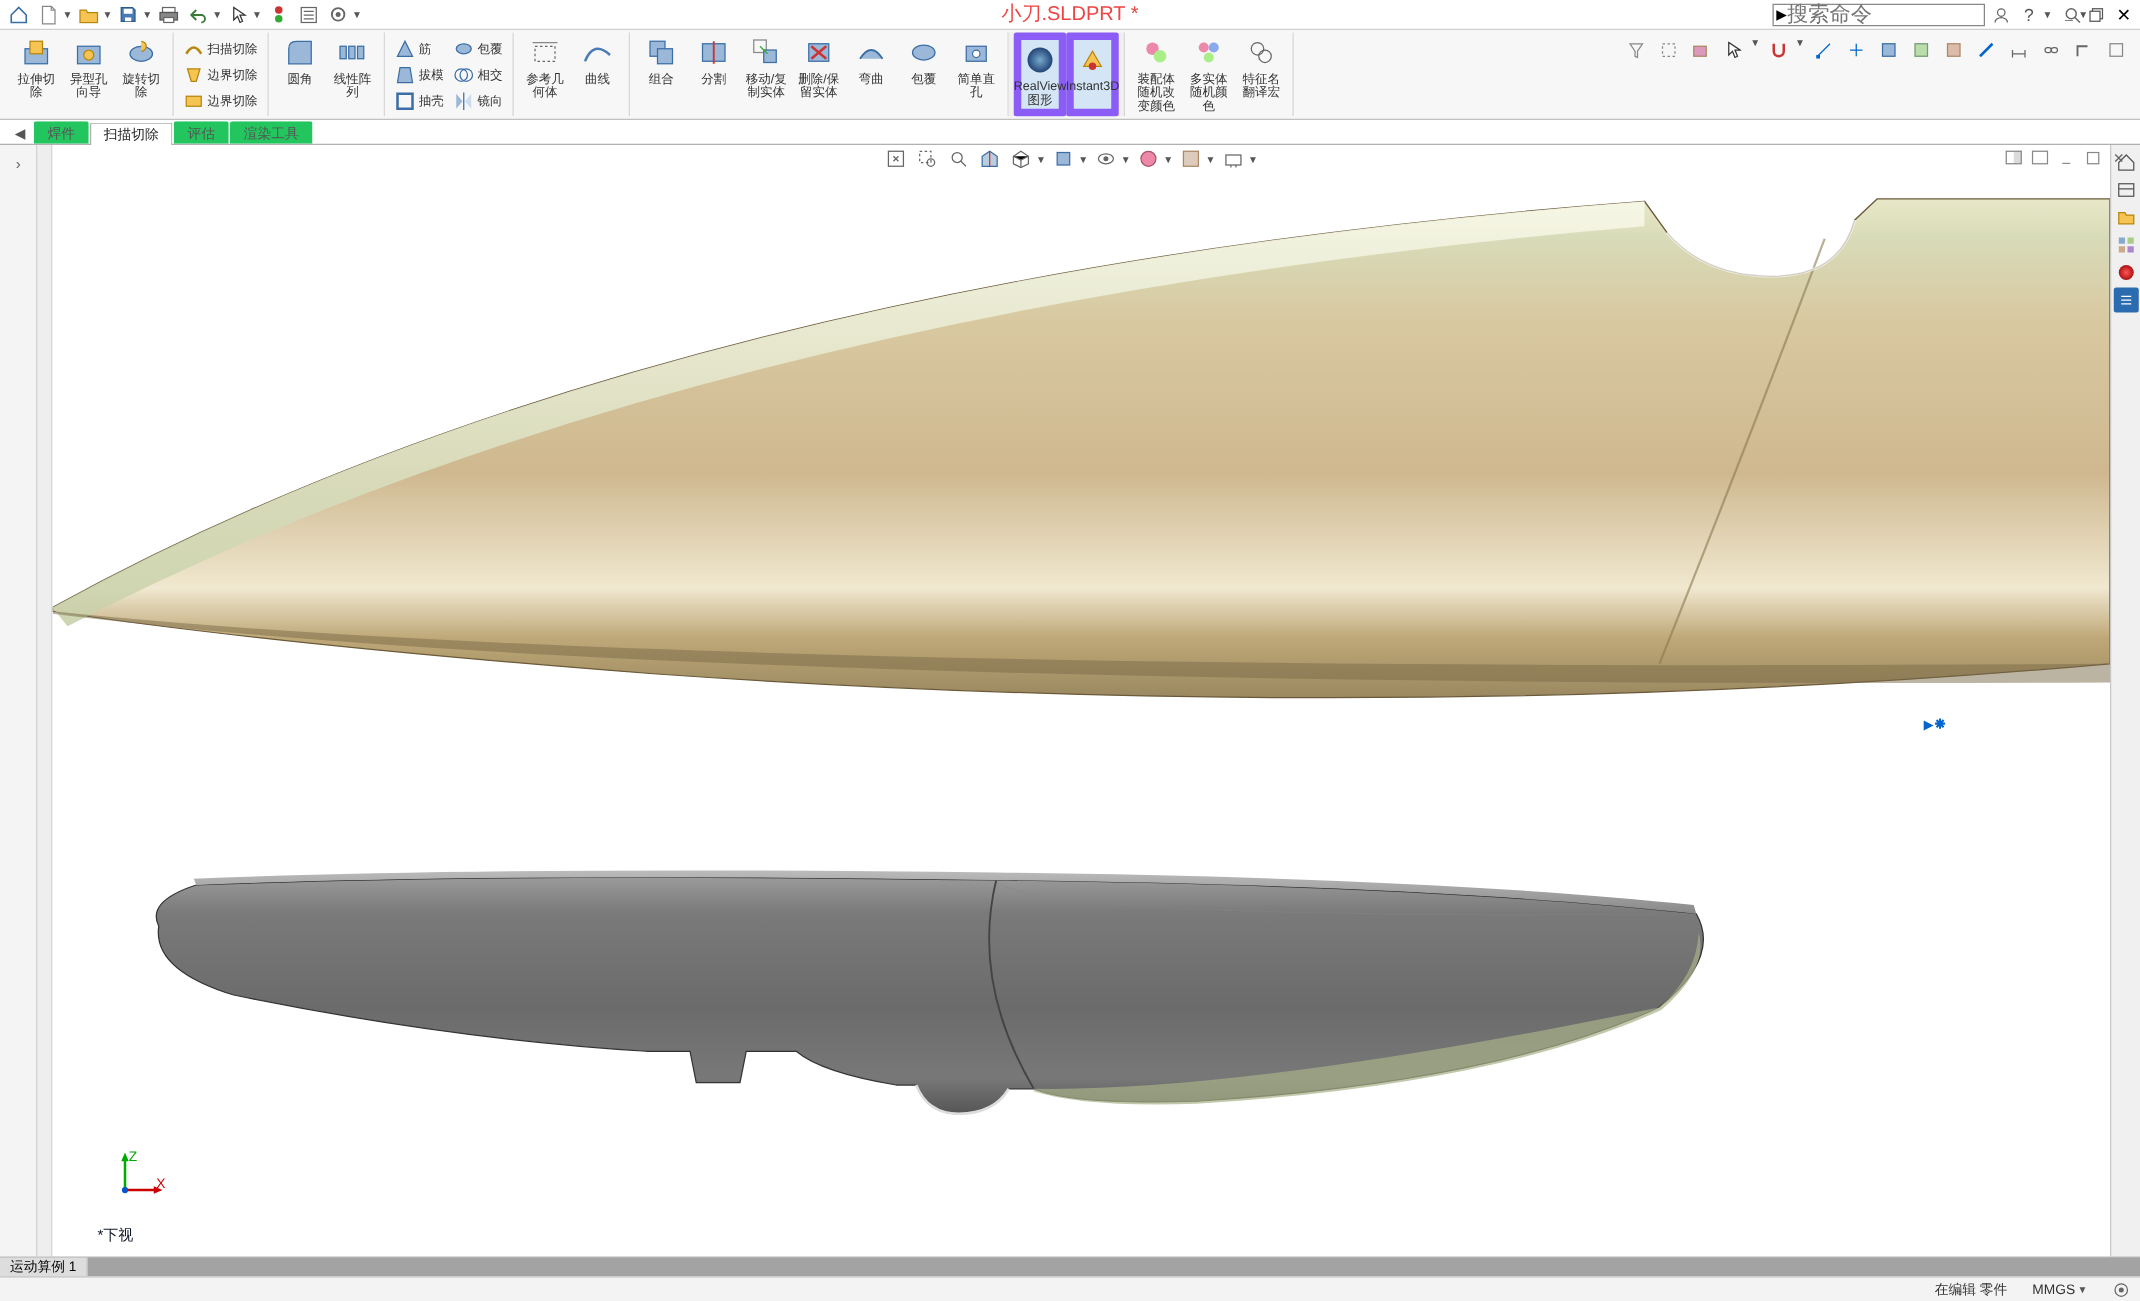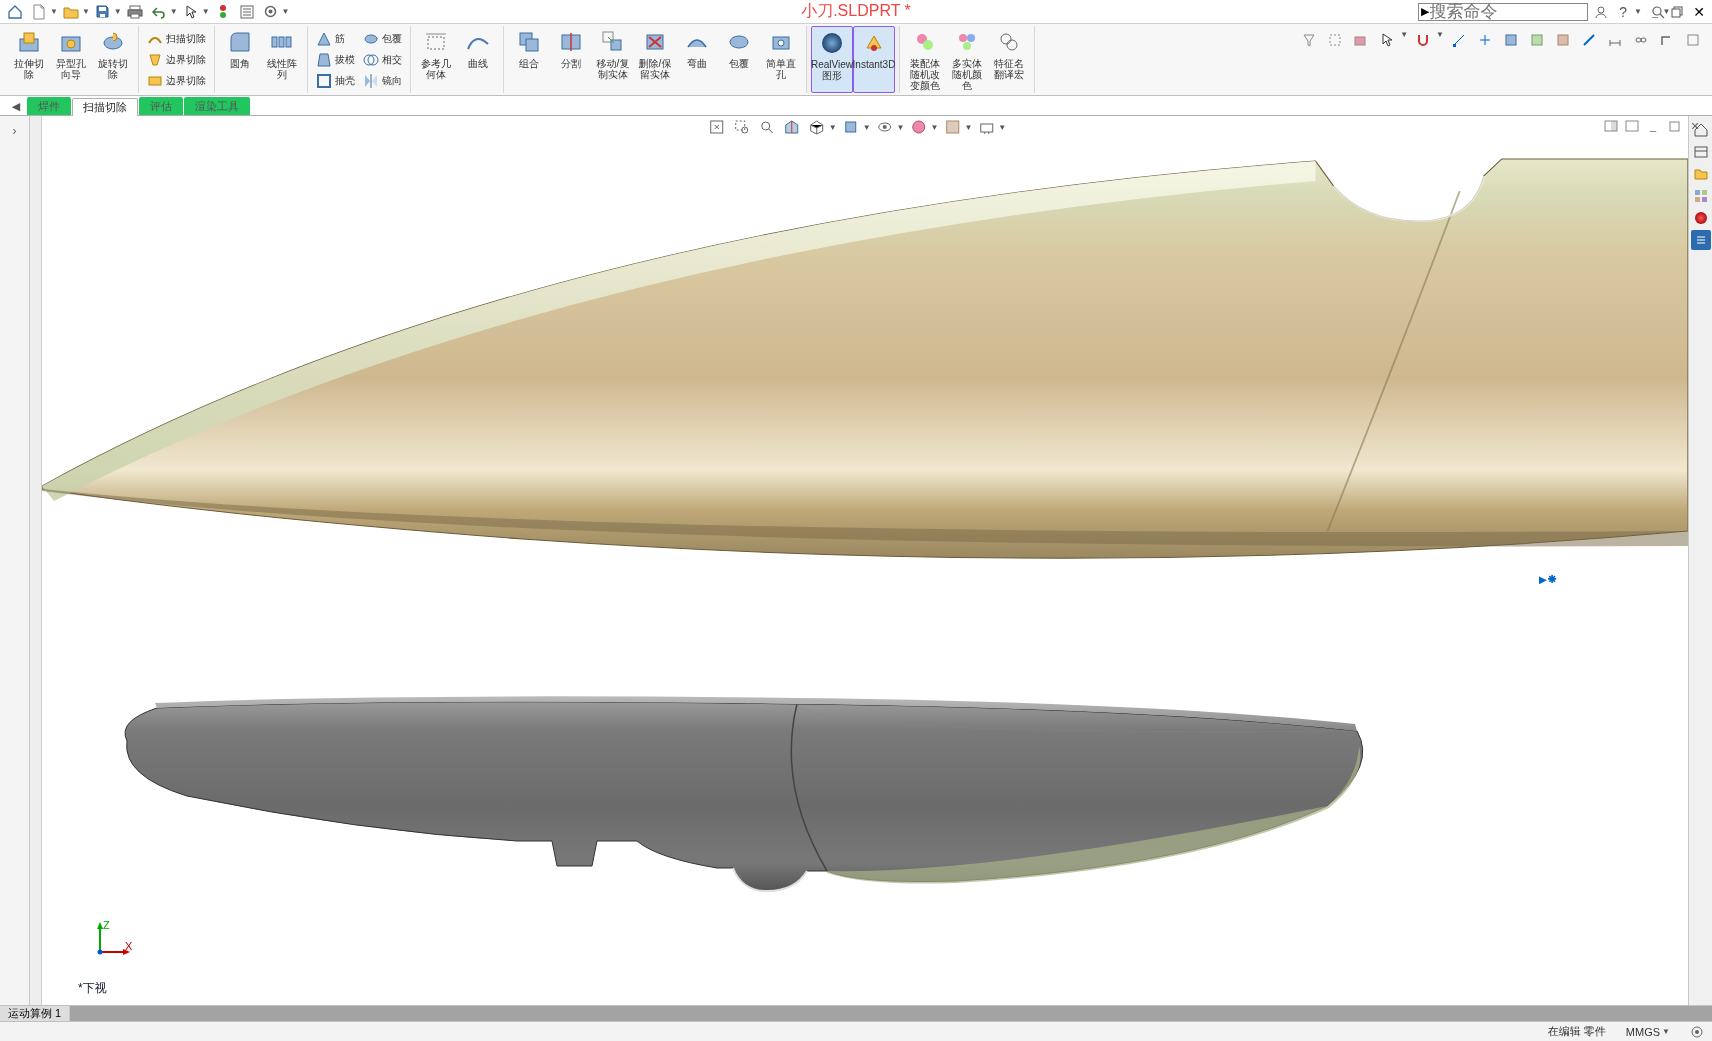--- a/index.html
+++ b/index.html
@@ -13,21 +13,21 @@
 .search-box .mag{width:14px;height:14px;display:flex;align-items:center;justify-content:center}
 .search-box input{border:none;outline:none;flex:1;font-size:17px;background:transparent}
 .winbtn{width:18px;height:18px;display:flex;align-items:center;justify-content:center;cursor:pointer}
 .dd{font-size:8px;color:#555;margin-left:-2px}
 
 .ribbon{height:72px;background:#f7f7f7;border-bottom:1px solid #c0c0c0;display:flex;align-items:stretch;padding:2px 4px;gap:0}
 .rgroup{display:flex;align-items:flex-start;border-right:1px solid #d8d8d8;padding:0 4px;height:100%}
 .rbtn-lg{width:42px;display:flex;flex-direction:column;align-items:center;justify-content:flex-start;padding-top:2px;gap:2px;border-radius:2px;cursor:pointer;height:100%}
 .rbtn-lg .ico{width:28px;height:28px;display:flex;align-items:center;justify-content:center}
 .rbtn-lg .lbl{font-size:10px;text-align:center;line-height:11px;color:#333;white-space:pre-line}
-.rbtn-lg.active{background:#d4e6f5;border:1px solid #8b5cf6}
+.rbtn-lg.active{background:#d4e6f5;border:6px solid #8b5cf6}
 .rcol{display:flex;flex-direction:column;justify-content:center;height:100%;padding:1px 0}
 .rbtn-sm{height:21px;display:flex;align-items:center;gap:3px;padding:0 4px;border-radius:2px;cursor:pointer;white-space:nowrap}
 .rbtn-sm .ico{width:16px;height:16px;display:flex;align-items:center;justify-content:center}
 .rbtn-sm .lbl{font-size:10px;color:#333}
 
 .tabs{height:20px;background:#fff;border-bottom:1px solid #b0b0b0;display:flex;align-items:flex-end;padding-left:6px}
 .tab{height:18px;padding:0 10px;display:flex;align-items:center;border:1px solid transparent;border-bottom:none;font-size:11px;color:#555;cursor:pointer;background:#22c55e;margin-right:1px;border-radius:2px 2px 0 0}
 .tab.active{background:#fff;border-color:#b0b0b0;color:#222;position:relative;top:1px}
 .tab:first-child{background:transparent;border:none;width:20px;padding:0;justify-content:center}
 

